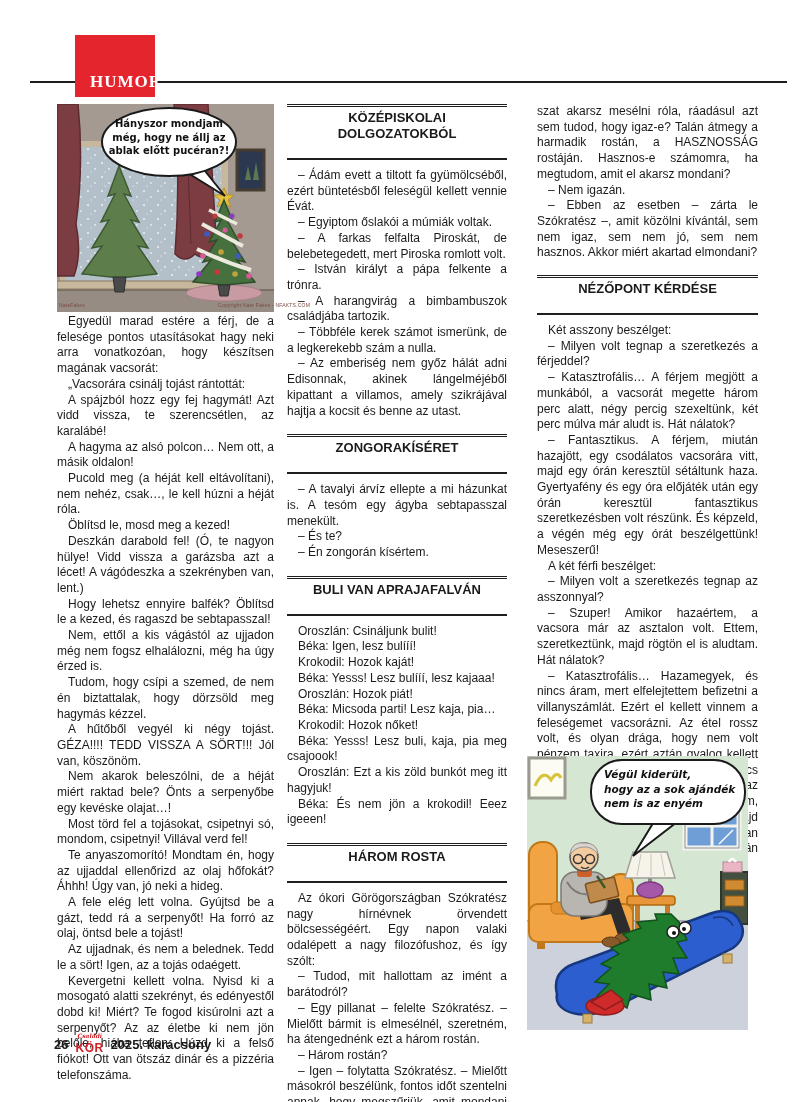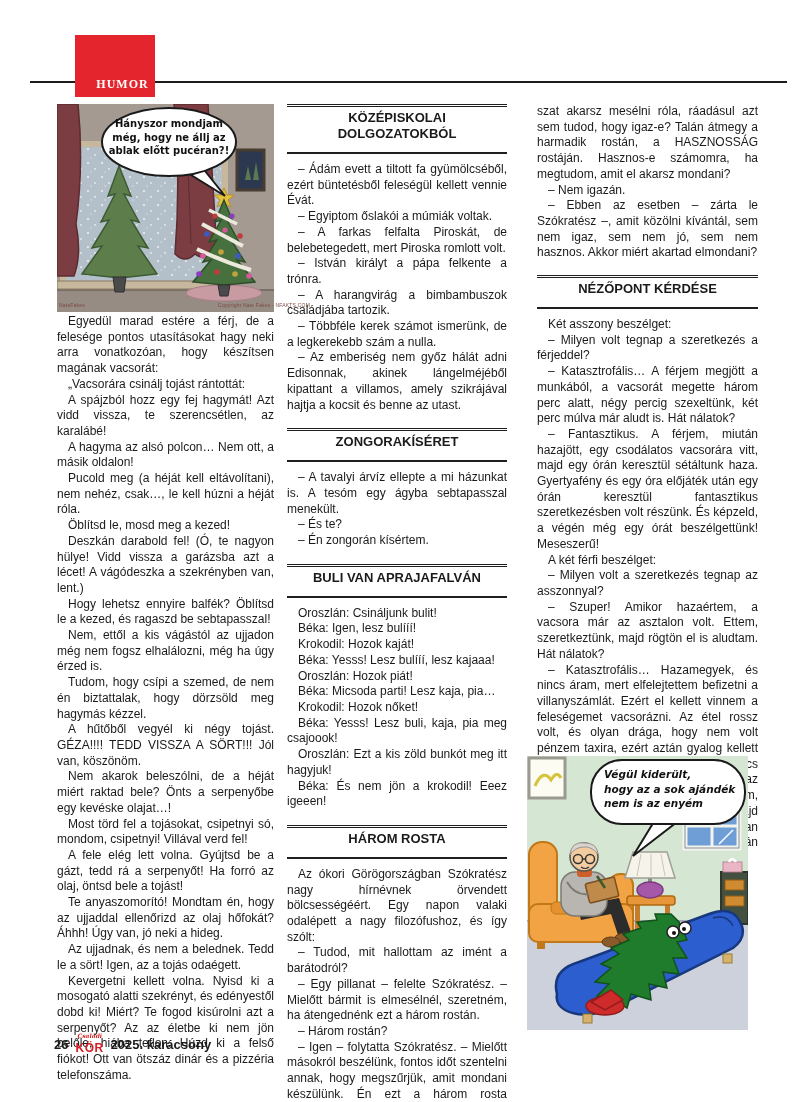--- a/index.html
+++ b/index.html
@@ -4,31 +4,31 @@
 <style>
   * { margin:0; padding:0; box-sizing:border-box; }
   html,body { background:#ffffff; }
   .page { position:relative; width:800px; height:1102px; background:#ffffff; overflow:hidden;
           font-family:"Liberation Sans", sans-serif; color:#1a1a1a; }
 
   
   .humor-rule { position:absolute; left:30px; top:81px; width:757px; height:2px; background:#1c1c1c; }
   .humor-badge { position:absolute; left:75px; top:35px; width:80px; height:62px; background:#e5252d; }
   .humor-badge span { position:absolute; left:15px; right:0; bottom:5px; text-align:center;
-          font-family:"Liberation Serif", serif; font-weight:700; font-size:12px; letter-spacing:1px; color:#ffffff; }
+          font-family:"Liberation Serif", serif; font-weight:700; font-size:17px; letter-spacing:1px; color:#ffffff; }
 
   
   .col { position:absolute; top:104px; }
   #col1 { left:57px;  width:217px; }
   #col2 { left:287px; width:220px; }
   #col3 { left:520px; width:221px;margin-left:17px; }
 
   .para { font-size:12px; line-height:15.7px; text-align:justify; text-indent:11px; }
   .section-head { text-align:center; font-weight:700; font-size:13px; line-height:16px;
-          padding:3px 2px 10px; border-top:3px double #1f1f1f; border-bottom:2px solid #1f1f1f; margin-bottom:8px; }
+          padding:3px 2px 16px; border-top:3px double #1f1f1f; border-bottom:2px solid #1f1f1f; margin-bottom:8px; }
   .section + .section { margin-top:15px; }
   #col1 .section-head { margin-top:12px; }
   #col3-cont .para:first-child { text-indent:0; }
   #col3 .section { margin-top:14px; }
 
   
   .cartoon { position:relative; }
   #cartoon1 { width:255px; height:208px; margin-bottom:2px; }
   #cartoon2 { position:absolute; left:527px; top:756px; width:221px; height:274px; }
   .cartoon svg { position:absolute; left:0; top:0; }
@@ -137,22 +137,22 @@
           <p class="para">A hagyma az alsó polcon… Nem ott, a másik oldalon!</p>
           <p class="para">Pucold meg (a héját kell eltávolítani), nem nehéz, csak…, le kell húzni a héját róla.</p>
           <p class="para">Öblítsd le, mosd meg a kezed!</p>
           <p class="para">Deszkán darabold fel! (Ó, te nagyon hülye! Vidd vissza a garázsba azt a lécet! A vágódeszka a szekrényben van, lent.)</p>
           <p class="para">Hogy lehetsz ennyire balfék? Öblítsd le a kezed, és ragaszd be sebtapasszal!</p>
           <p class="para">Nem, ettől a kis vágástól az ujjadon még nem fogsz elhalálozni, még ha úgy érzed is.</p>
           <p class="para">Tudom, hogy csípi a szemed, de nem én biztattalak, hogy dörzsöld meg hagymás kézzel.</p>
           <p class="para">A hűtőből vegyél ki négy tojást. GÉZA!!!! TEDD VISSZA A SÖRT!!! Jól van, köszönöm.</p>
           <p class="para">Nem akarok beleszólni, de a héját miért raktad bele? Önts a serpenyőbe egy kevéske olajat…!</p>
           <p class="para">Most törd fel a tojásokat, csipetnyi só, mondom, csipetnyi! Villával verd fel!</p>
+          <p class="para">Te anyaszomorító! Mondtam én, hogy az ujjaddal ellenőrizd az olaj hőfokát? Áhhh! Úgy van, jó neki a hideg.</p>
           <p class="para">A fele elég lett volna. Gyújtsd be a gázt, tedd rá a serpenyőt! Ha forró az olaj, öntsd bele a tojást!</p>
-          <p class="para">Te anyaszomorító! Mondtam én, hogy az ujjaddal ellenőrizd az olaj hőfokát? Áhhh! Úgy van, jó neki a hideg.</p>
           <p class="para">Az ujjadnak, és nem a belednek. Tedd le a sört! Igen, az a tojás odaégett.</p>
           <p class="para">Kevergetni kellett volna. Nyisd ki a mosogató alatti szekrényt, és edényestől dobd ki! Miért? Te fogod kisúrolni azt a serpenyőt? Az az életbe ki nem jön belőle, hiába teflon. Húzd ki a felső fiókot! Ott van ötszáz dinár és a pizzéria telefonszáma.</p>
         </div>
     </div>
   </div>
 
   <div class="col" id="col2">
     <div class="section">
       <div class="section-head">KÖZÉPISKOLAI DOLGOZATOKBÓL</div>
       <div>

